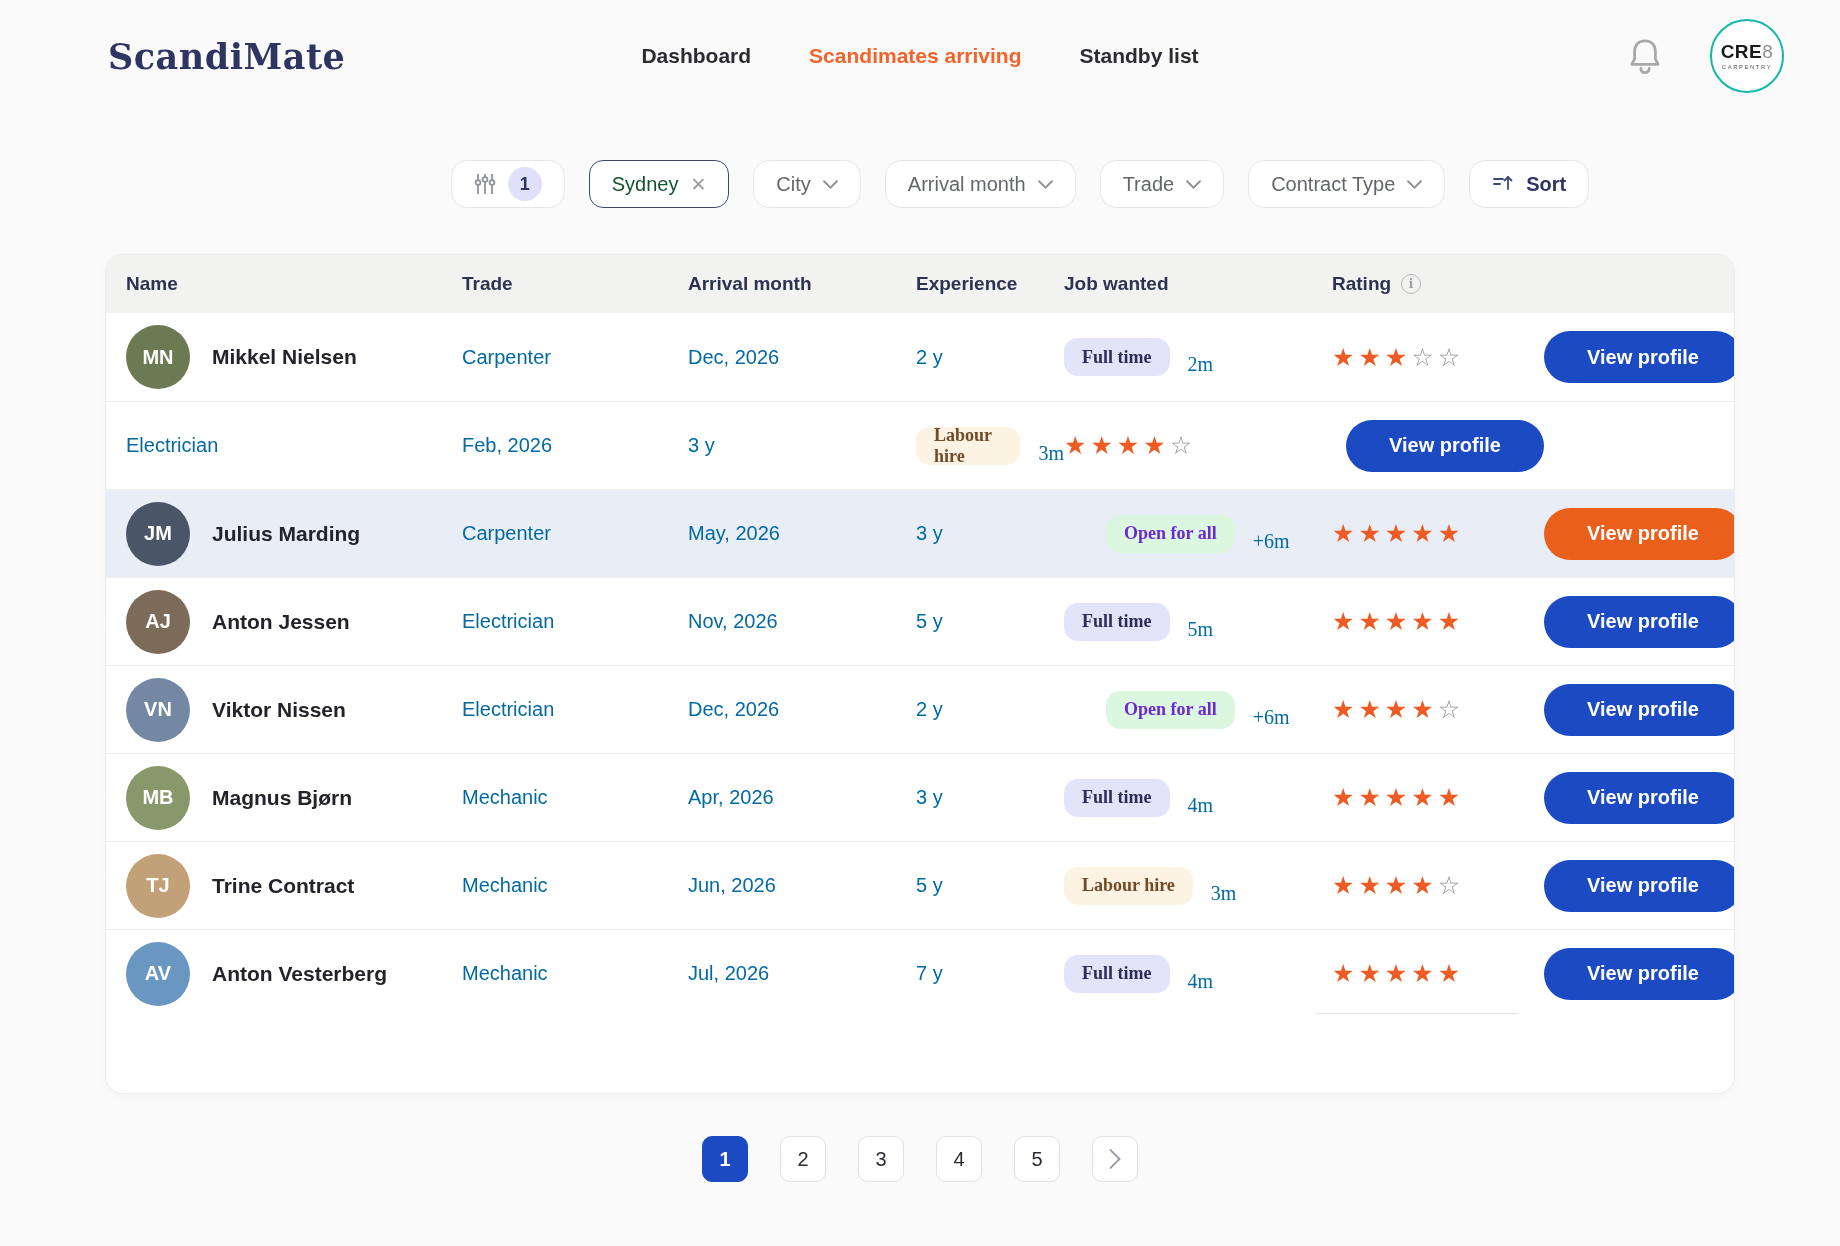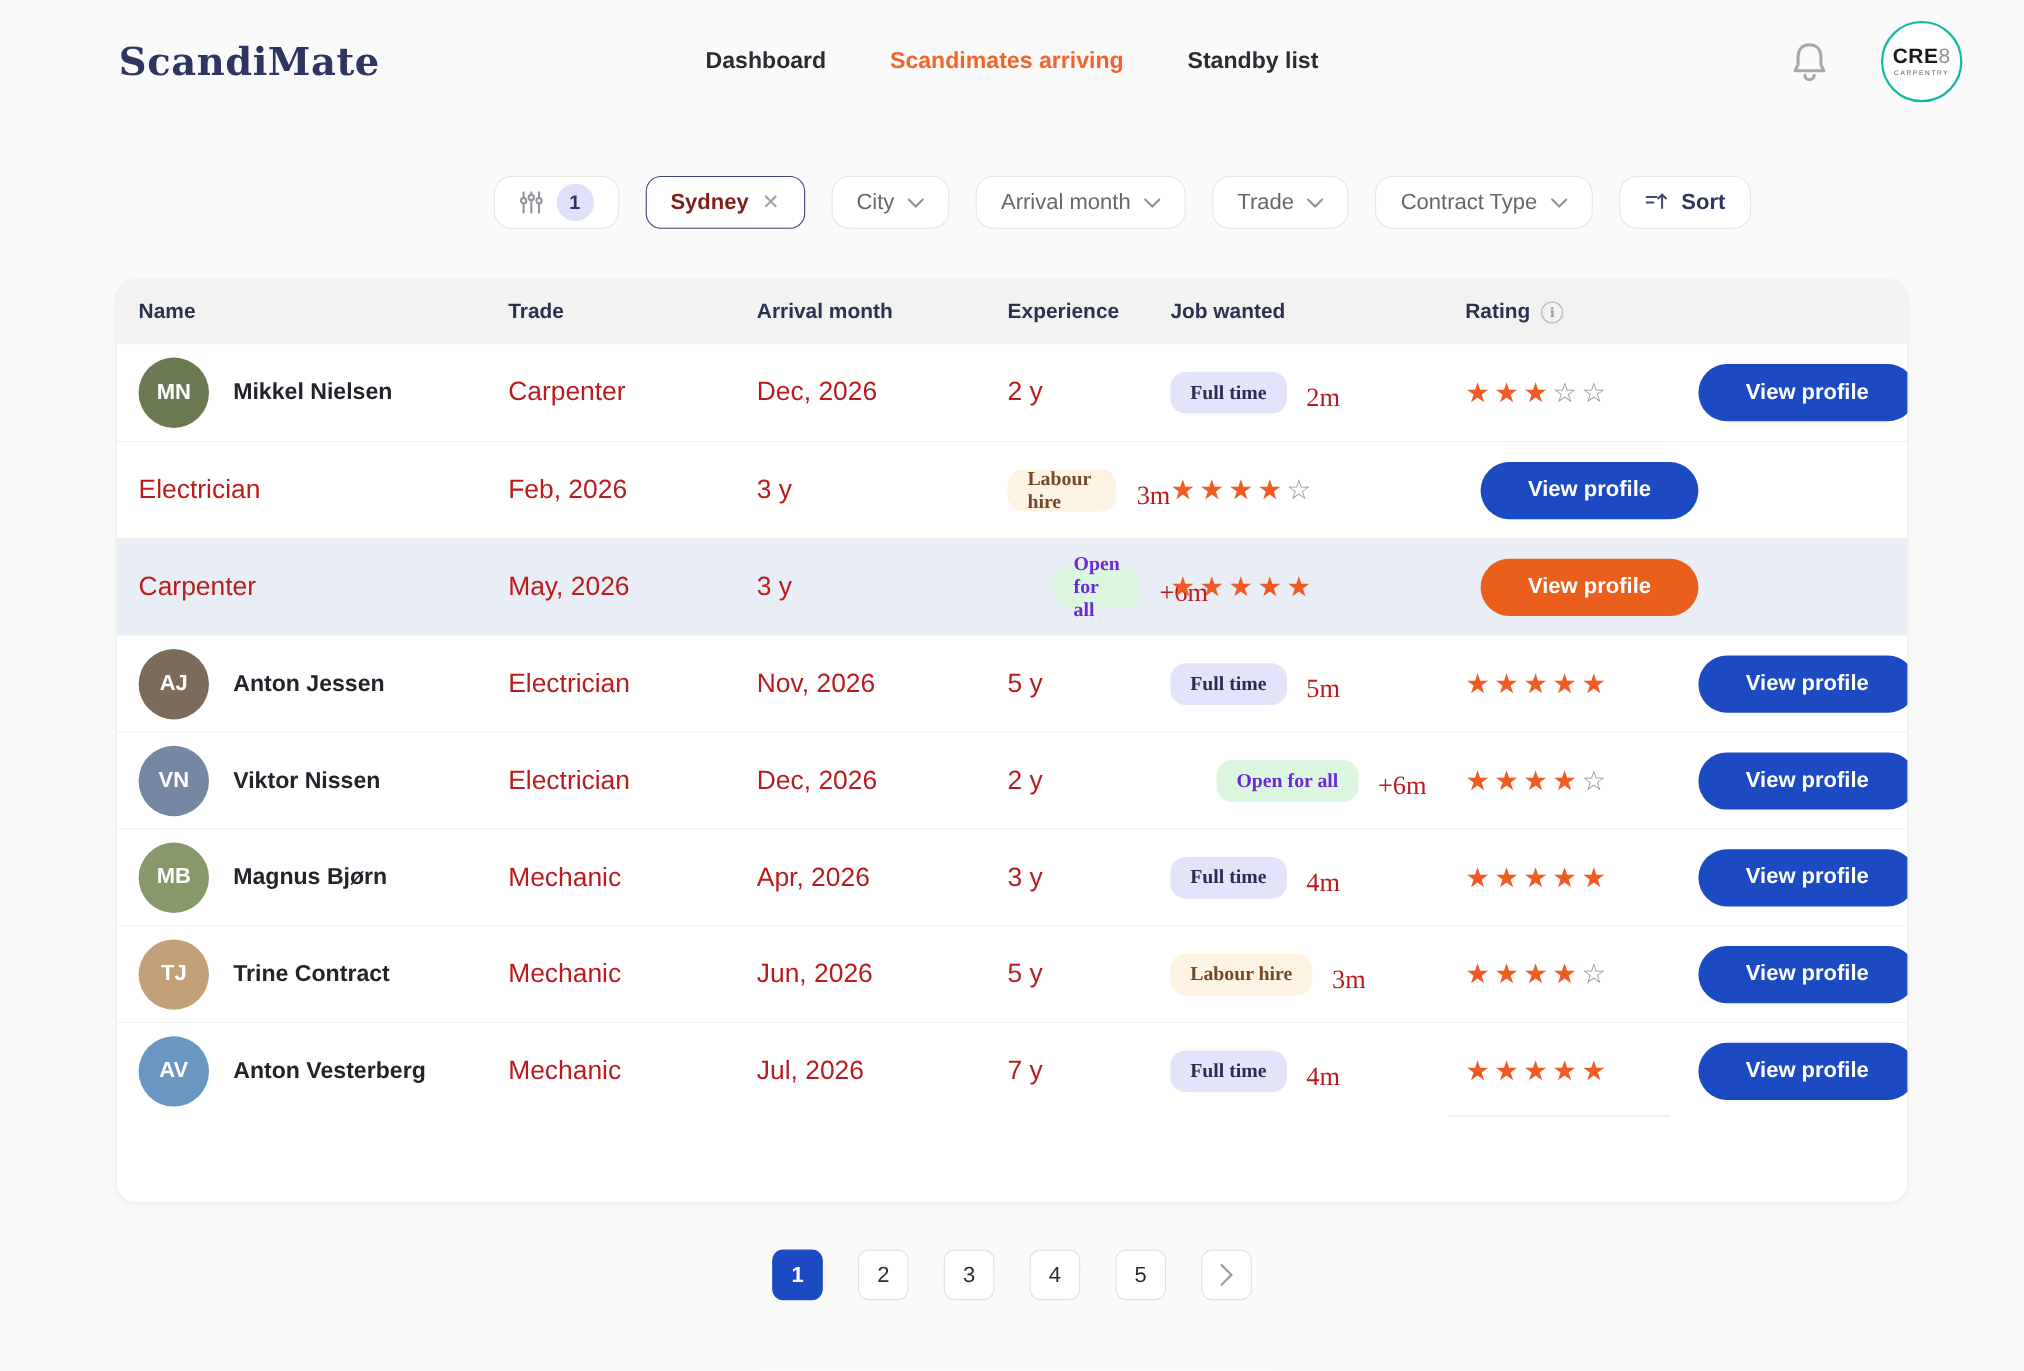--- a/index.html
+++ b/index.html
@@ -16,39 +16,39 @@
   .account-badge { width:74px; height:74px; border-radius:50%; border:2px solid #14b8a6; background:#fff; display:flex; flex-direction:column; align-items:center; justify-content:center; line-height:1; cursor:pointer; }
   .account-badge .l1 { font-size:19px; font-weight:bold; letter-spacing:.5px; color:#1a1a1a; }
   .account-badge .l1 .eight { color:#8f8f8f; font-weight:normal; }
   .account-badge .l2 { font-size:6px; letter-spacing:1.5px; color:#555; margin-top:3px; }
 
   
   .filterbar { display:flex; align-items:center; gap:24px; justify-content:center; margin:48px 0 0 0; padding-left:200px; }
   .pill { display:flex; align-items:center; gap:12px; height:48px; padding:0 22px; background:#fff; border:1px solid #e6e6e3; border-radius:16px; cursor:pointer; }
   .pill.chip { border:1.5px solid #3c4874; border-radius:14px; }
   .pill .lbl { font-size:20px; color:#63666d; }
-  .pill.chip .lbl { color:#7f1d1d; font-weight:bold; }
+  .pill.chip .lbl { color:#14532d; font-weight:normal; }
   .count-badge { width:34px; height:34px; border-radius:50%; background:#dfe1f8; color:#2b3467; font-size:18px; font-weight:bold; display:flex; align-items:center; justify-content:center; }
   .x-icon { color:#9a9da3; font-size:19px; }
   .chev { width:15px; height:9px; }
   .sort-pill .lbl { color:#2e3560; font-weight:bold; }
 
   
   .table-card { width:1630px; margin:46px auto 0 auto; background:#fff; border:1px solid #ececea; border-radius:18px; box-shadow:0 2px 8px rgba(0,0,0,.03); overflow:hidden; padding-bottom:76px; }
   .thead, .trow { display:grid; grid-template-columns: 336px 226px 228px 148px 268px 212px 1fr; align-items:center; padding:0 26px 0 20px; }
   .thead { height:58px; background:#f2f2f0; }
   .thead .th { font-size:19px; font-weight:bold; color:#2c3352; display:flex; align-items:center; gap:10px; }
   .info-circle { width:20px; height:20px; border:1.5px solid #b3b6ba; border-radius:50%; color:#9a9da3; font-size:12px; display:inline-flex; align-items:center; justify-content:center; font-family:"DejaVu Serif", serif; }
   .trow { height:88px; border-top:1px solid #f0f0ee; }
   .trow:first-of-type { border-top:none; }
   .trow.highlight { background:#e9edf6; }
   .cell-name { display:flex; align-items:center; gap:22px; }
   .avatar { width:64px; height:64px; border-radius:50%; color:#fff; font-size:20px; font-weight:bold; display:flex; align-items:center; justify-content:center; flex-shrink:0; }
   .pname { font-size:21px; font-weight:bold; color:#23242b; }
-  .muted { font-size:24px; color:#b91c1c; }
+  .muted { font-size:20px; color:#0369a1; }
   .cell-job { display:flex; align-items:flex-end; gap:18px;font-family:Liberation Serif, serif; }
   .badge { height:38px; padding:0 18px; border-radius:14px; font-size:18px; font-weight:bold; display:inline-flex; align-items:center; }
   .badge.full-time { background:#e3e4fa; color:#2b2d55; }
   .badge.labour-hire { background:#fcf3e2; color:#734a28; }
   .badge.open-for-all { background:#dcf7e0; color:#6d28d9;margin-left:42px; }
   .cell-rating { position:relative; font-size:25px; letter-spacing:4px; white-space:nowrap; }
   .stars-filled { color:#f05a23; }
   .stars-empty { color:#8e9297; }
   .rating-underline { position:absolute; left:-16px; bottom:-26px; width:202px; height:1px; background:#e3e3e1; }
   .cell-btn { display:flex; justify-content:flex-end; }
@@ -186,20 +186,24 @@
         <div class="cell-job">
           <span class="badge labour-hire">Labour hire</span>
           <span class="muted">3m</span>
         </div>
         <div class="cell-rating"><span class="stars-filled">★★★★</span><span class="stars-empty">☆</span></div>
         <div class="cell-btn">
           <button class="btn-profile ">View profile</button>
         </div>
       </div>
       <div class="trow highlight">
+        <div class="cell-name">
+          <div class="avatar" style="background:#4a5568">JM</div>
+          <div class="pname">Julius Marding</div>
+        </div>
         <div class="muted">Carpenter</div>
         <div class="muted">May, 2026</div>
         <div class="muted">3 y</div>
         <div class="cell-job">
           <span class="badge open-for-all">Open for all</span>
           <span class="muted">+6m</span>
         </div>
         <div class="cell-rating"><span class="stars-filled">★★★★★</span><span class="stars-empty"></span></div>
         <div class="cell-btn">
           <button class="btn-profile orange">View profile</button>

